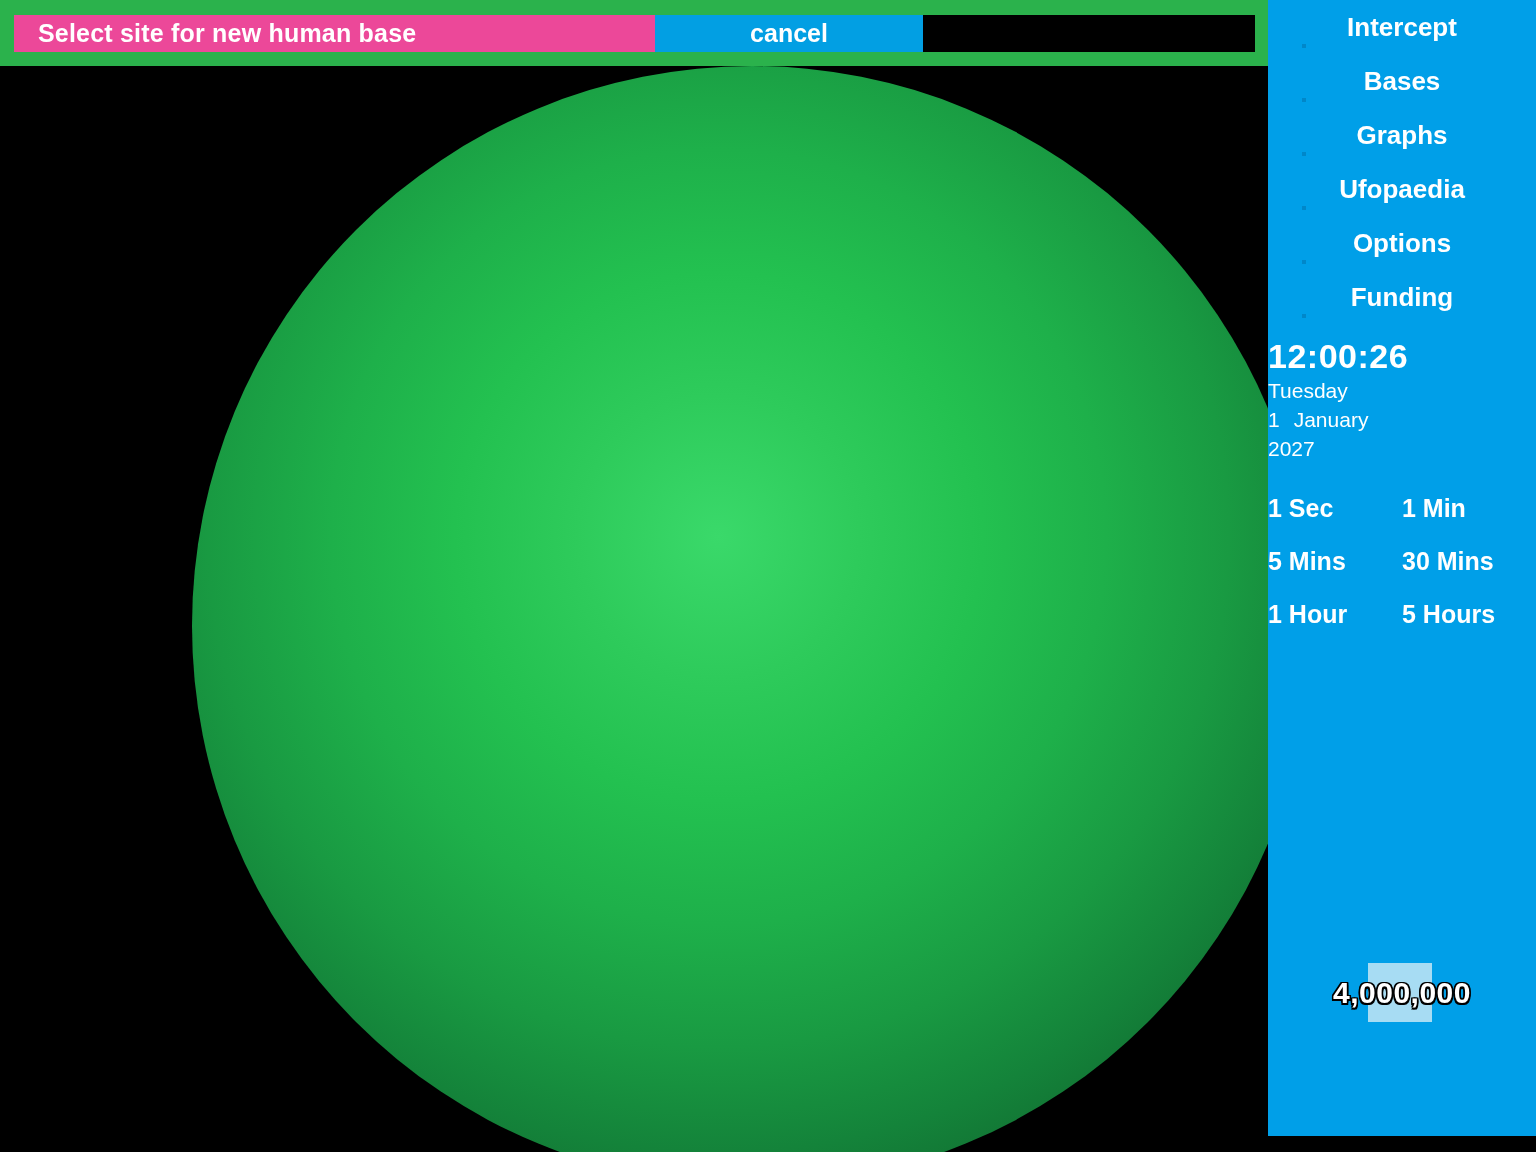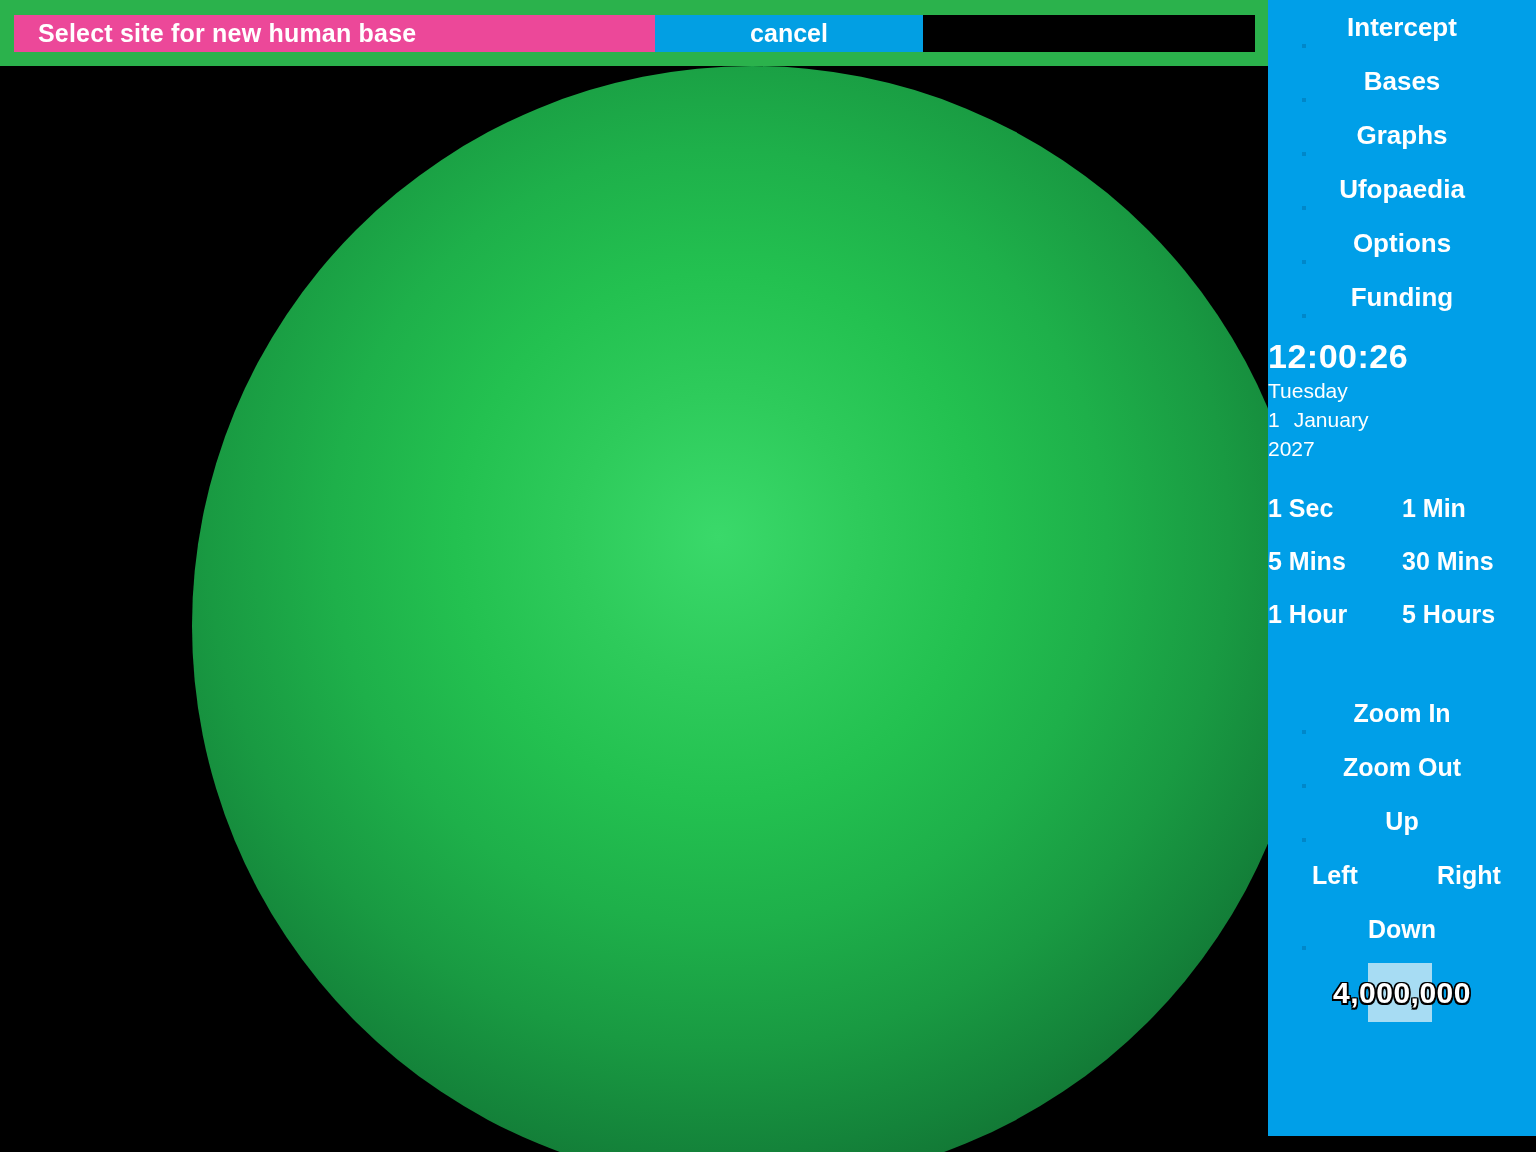--- a/index.html
+++ b/index.html
@@ -309,30 +309,20 @@
 
     <div class="speed-grid">
       <div class="speed-btn">1 Sec</div>
       <div class="speed-btn">1 Min</div>
       <div class="speed-btn">5 Mins</div>
       <div class="speed-btn">30 Mins</div>
       <div class="speed-btn">1 Hour</div>
       <div class="speed-btn">5 Hours</div>
     </div>
 
-    <div class="nav-block">
-      <div class="nav-btn mark">Zoom In</div>
-      <div class="nav-btn mark">Zoom Out</div>
-      <div class="nav-btn mark">Up</div>
-      <div class="nav-row">
-        <div class="nav-btn">Left</div>
-        <div class="nav-btn">Right</div>
-      </div>
-      <div class="nav-btn mark">Down</div>
-    </div>
 
     <div class="funds-wrap">
       <div class="funds-highlight"></div>
       <div class="funds-value">4,000,000</div>
     </div>
 
   </div>
 </div>
 
 </body></html>

